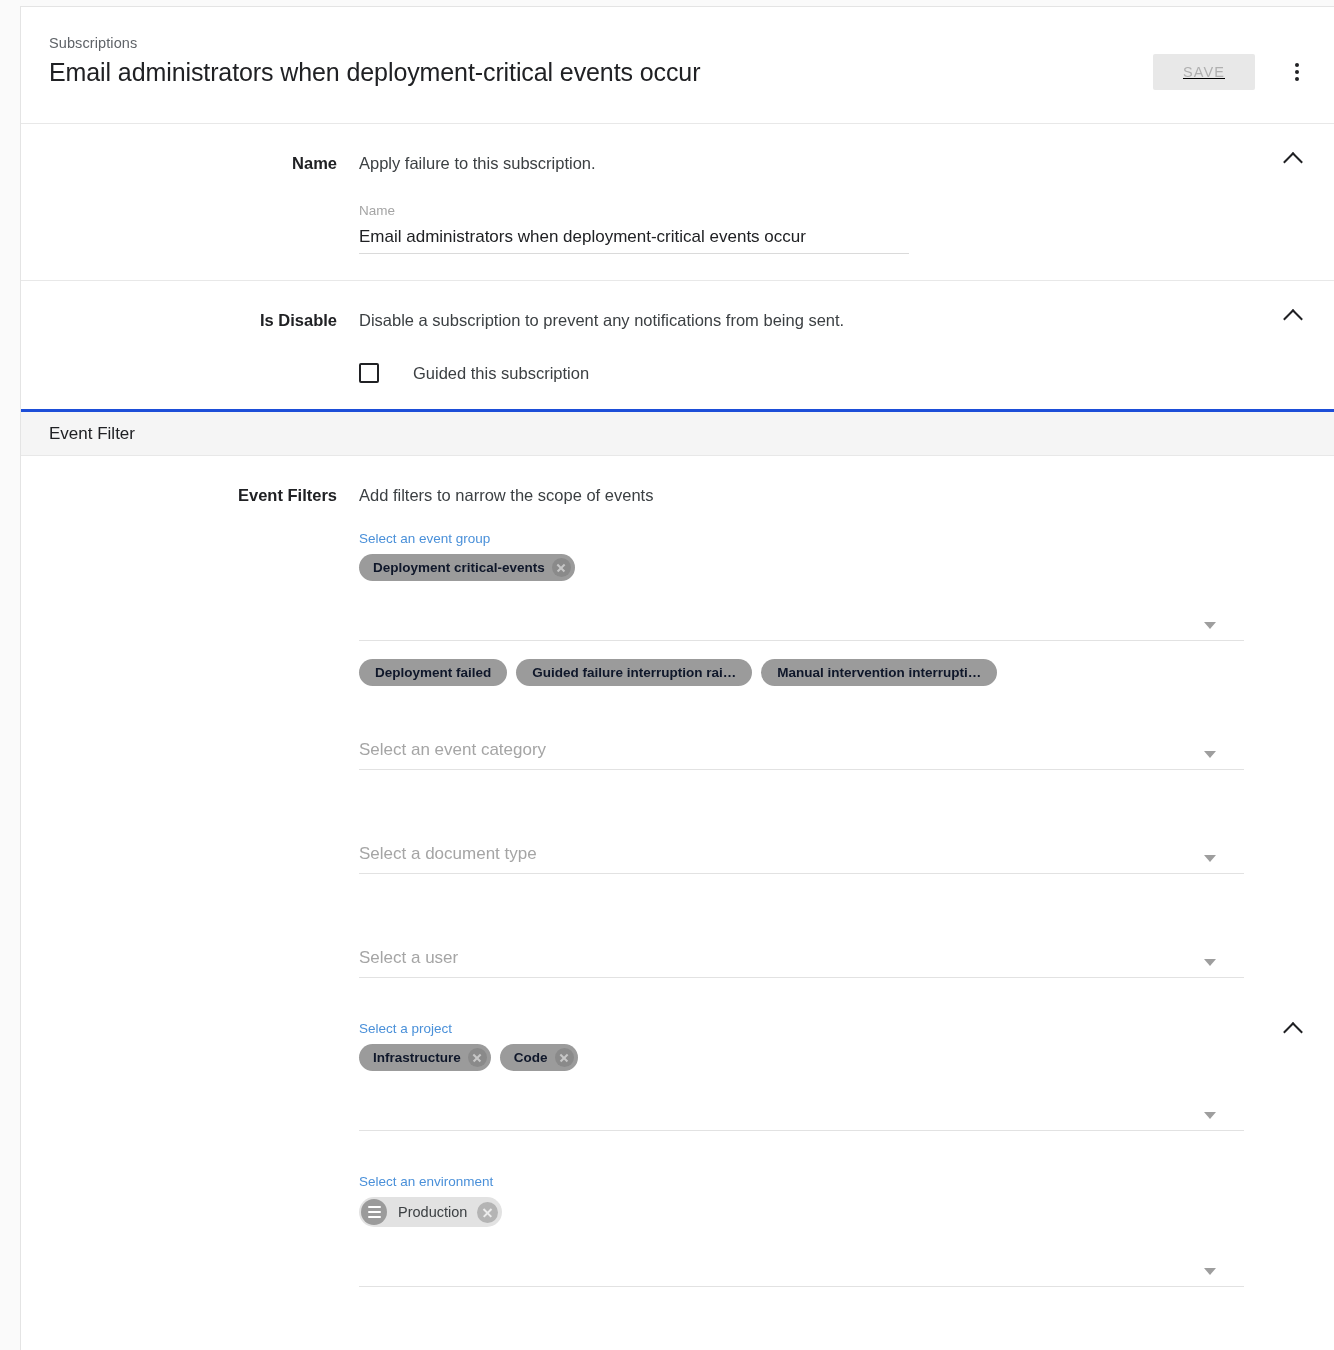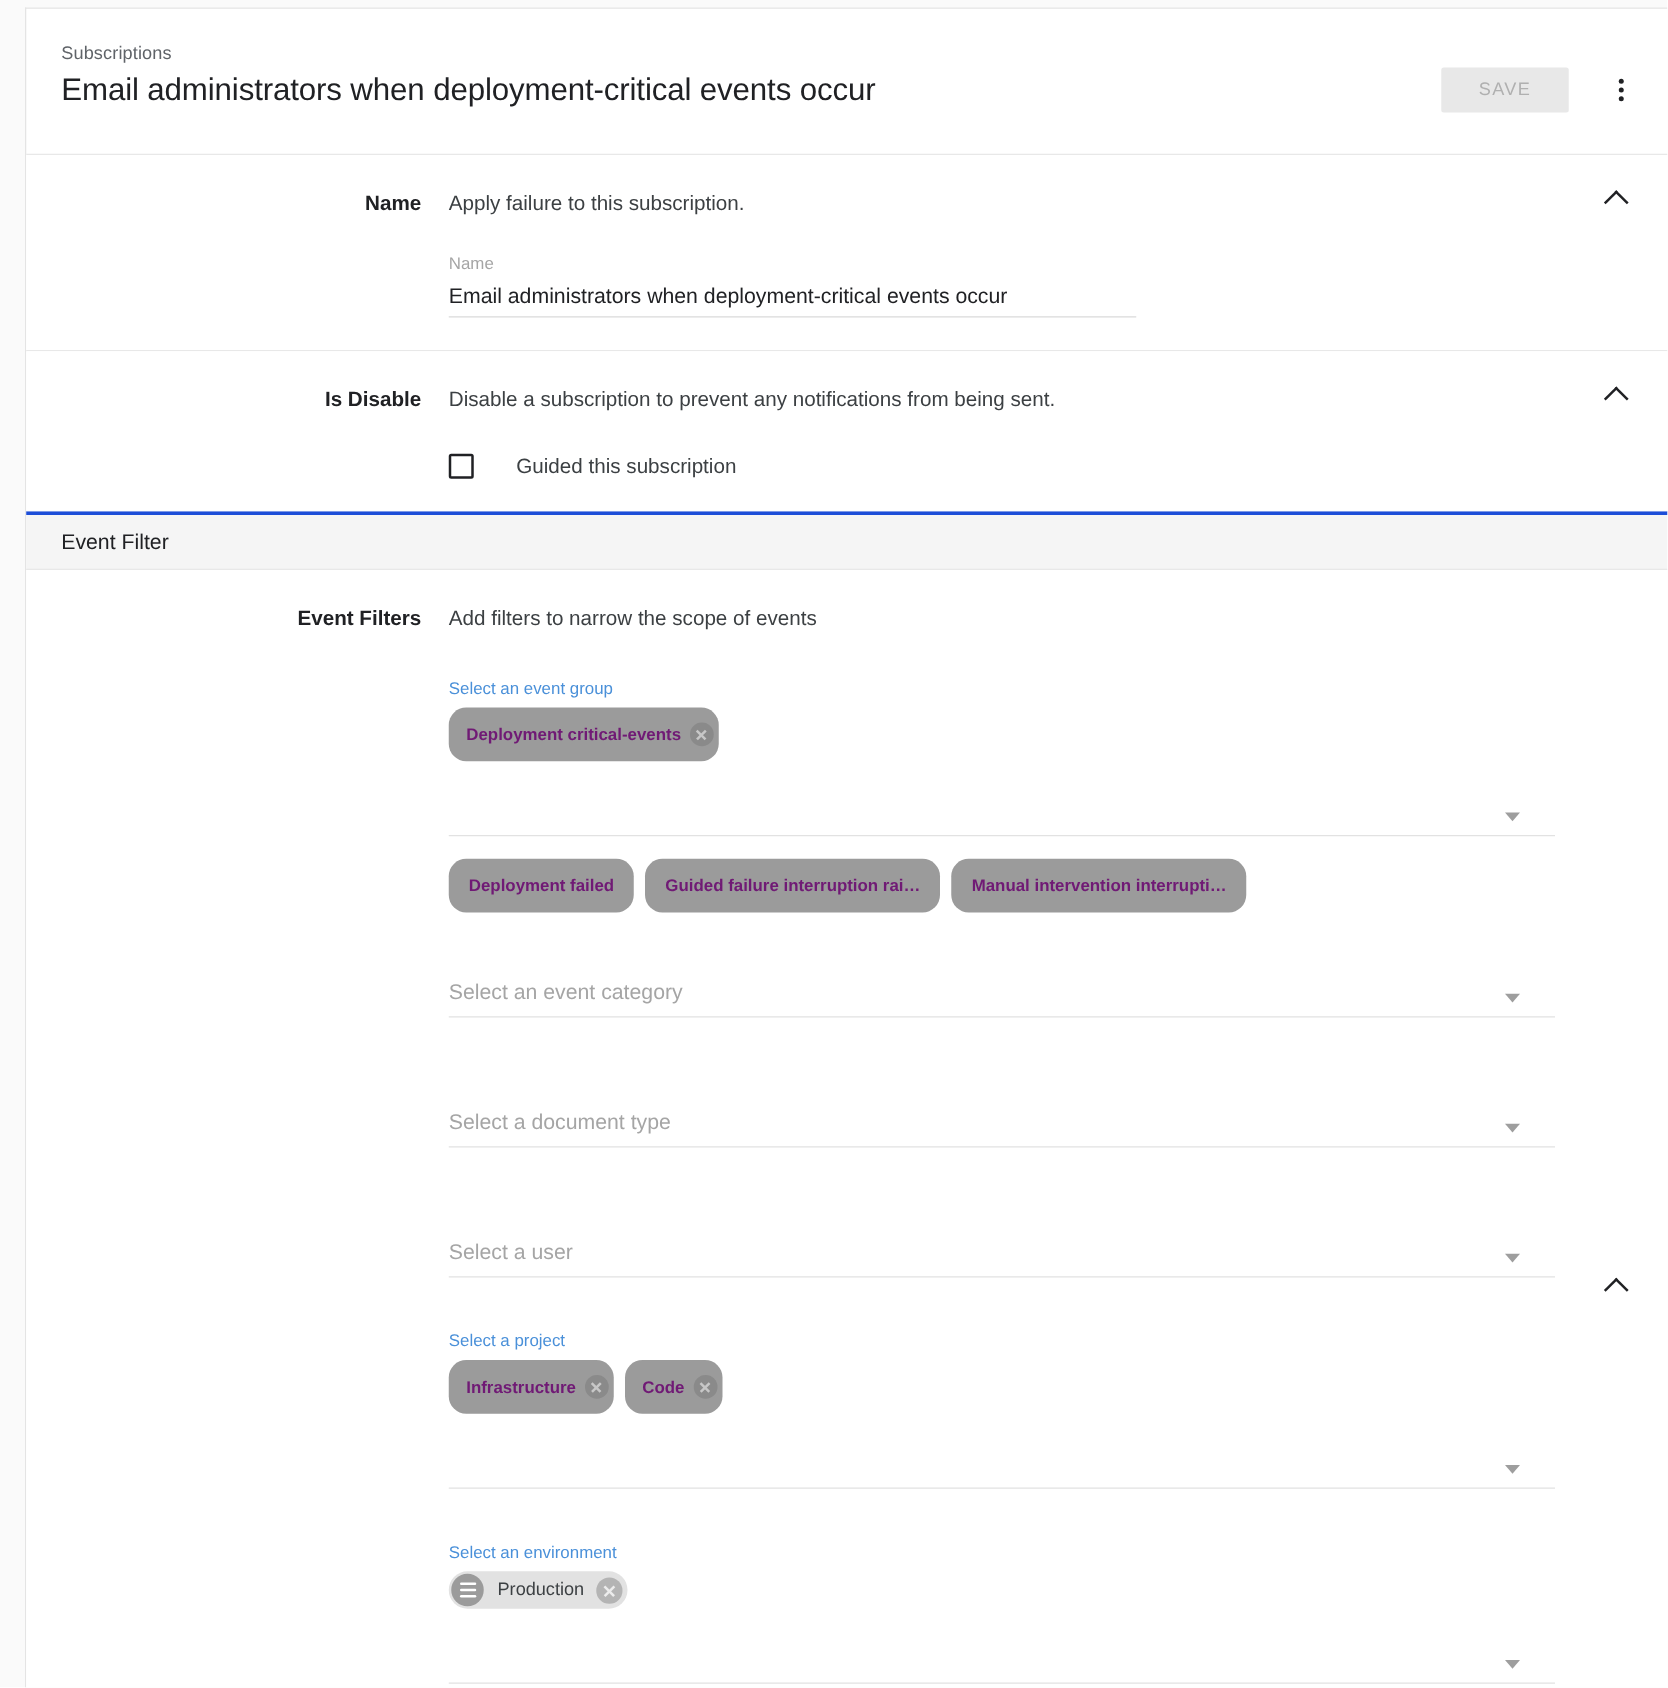--- a/index.html
+++ b/index.html
@@ -44,20 +44,21 @@
     line-height: 34px;
     margin-top: 2px;
     font-weight: 400;
     letter-spacing: -.1px;
   }
   .header-actions {
     position: absolute;
     right: 22px; top: 47px;
     display: flex;
     align-items: flex-end;
+    text-decoration: underline;
   }
   .save-button {
     min-width: 102px;
     height: 36px;
     background: #e8e8e8;
     color: #b0b0b0;
     border: none;
     font-size: 14.5px;
     letter-spacing: 1.1px;
     font-family: "Liberation Sans", sans-serif;
@@ -184,40 +185,40 @@
     flex: 0 0 20px;
   }
   .cbox-text {
     margin-left: 34px;
     font-size: 16.5px;
     color: #3c4043;
   }
 
   
   .select-group { margin-top: 18px; }
-  .select-group.first { margin-top: 34px; }
+  .select-group.first { margin-top: 22px; }
   .select-caption {
     font-size: 13.5px;
     color: #4a90d9;
     line-height: 18px;
     margin-bottom: 6px;
   }
   .chip-row {
     display: flex;
     flex-wrap: wrap;
     gap: 9px;
     margin-bottom: 4px;
   }
   .chip {
     display: inline-flex;
     align-items: center;
-    height: 43px;
+    height: 27px;
     border-radius: 14px;
     background: #9b9b9b;
-    color: #701a75;
+    color: #0f172a;
     font-size: 13.5px;
     font-weight: bold;
     padding: 0 4px 0 14px;
     white-space: nowrap;
   }
   .chip.plain { padding: 0 16px; }
   .chip-x {
     width: 19px; height: 19px;
     border-radius: 50%;
     background: #8a8a8a;

